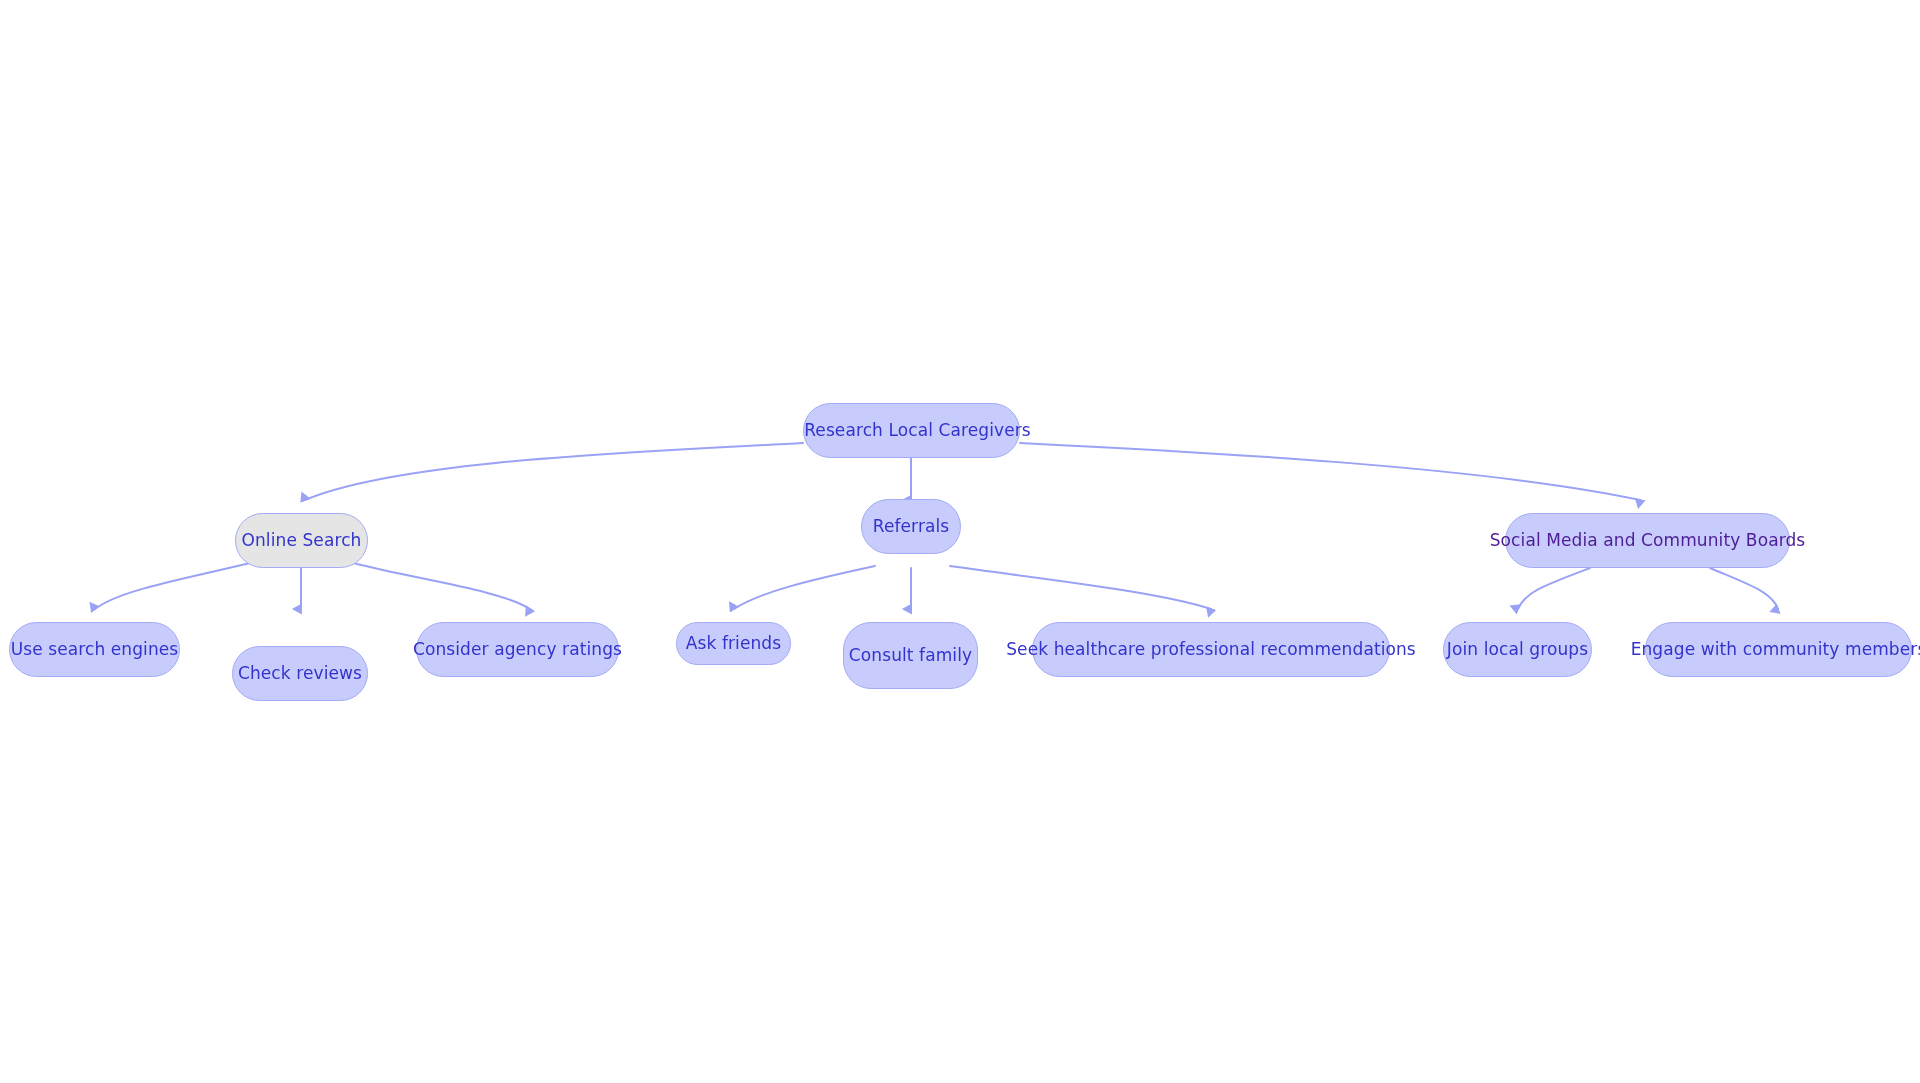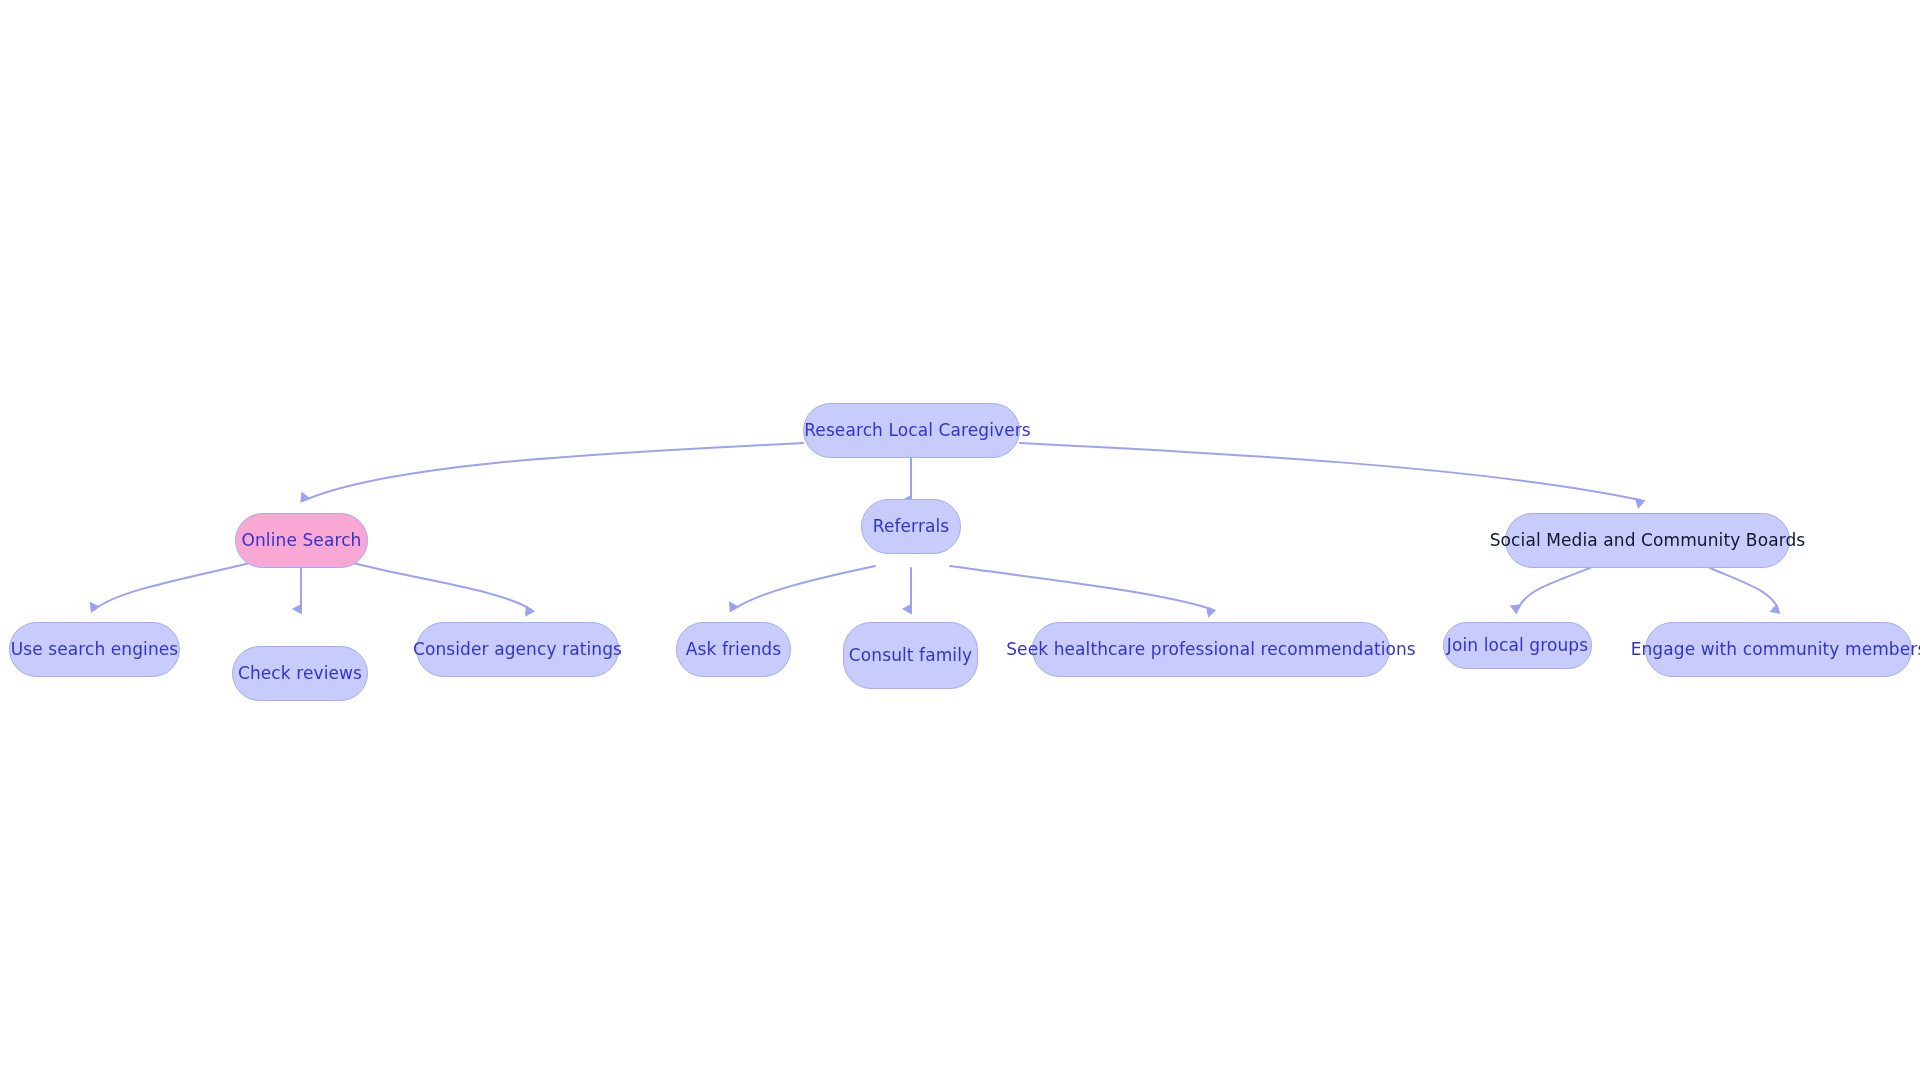--- a/index.html
+++ b/index.html
@@ -77,48 +77,48 @@
         <path d="M 950,566 C 1050,580 1160,592 1211,609" fill="none" stroke="#9aa2f5" stroke-width="2" stroke-linecap="round" marker-end="url(#arrow-tip)"></path>
         <path d="M 1590,568 C 1545,585 1525,592 1518,609" fill="none" stroke="#9aa2f5" stroke-width="2" stroke-linecap="round" marker-end="url(#arrow-tip)"></path>
         <path d="M 1710,568 C 1750,585 1772,592 1778,609" fill="none" stroke="#9aa2f5" stroke-width="2" stroke-linecap="round" marker-end="url(#arrow-tip)"></path>
       </g>
   </svg>
 
   <div id="nodes-group">
       <div class="node" style="left: 803px; top: 403px; width: 217px; height: 55px; background: rgb(199, 204, 252); border-color: rgb(163, 171, 246);">
         <span class="node-label" style="color: rgb(51, 51, 204); margin-left: 12px;">Research Local Caregivers</span>
       </div>
-      <div class="node" style="left: 235px; top: 513px; width: 133px; height: 55px; background: #f9a8d4; border-color: rgb(163, 171, 246);">
+      <div class="node" style="left: 235px; top: 513px; width: 133px; height: 55px; background: #e5e5e5; border-color: rgb(163, 171, 246);">
         <span class="node-label" style="color: rgb(51, 51, 204);">Online Search</span>
       </div>
       <div class="node" style="left: 861px; top: 499px; width: 100px; height: 55px; background: rgb(199, 204, 252); border-color: rgb(163, 171, 246);">
         <span class="node-label" style="color: rgb(51, 51, 204);">Referrals</span>
       </div>
       <div class="node" style="left: 1505px; top: 513px; width: 285px; height: 55px; background: rgb(199, 204, 252); border-color: rgb(163, 171, 246);">
-        <span class="node-label" style="color: #0f172a;">Social Media and Community Boards</span>
+        <span class="node-label" style="color: #4c1d95;">Social Media and Community Boards</span>
       </div>
       <div class="node" style="left: 9px; top: 622px; width: 171px; height: 55px; background: rgb(199, 204, 252); border-color: rgb(163, 171, 246);">
         <span class="node-label" style="color: rgb(51, 51, 204);">Use search engines</span>
       </div>
       <div class="node" style="left: 232px; top: 646px; width: 136px; height: 55px; background: rgb(199, 204, 252); border-color: rgb(163, 171, 246);">
         <span class="node-label" style="color: rgb(51, 51, 204);">Check reviews</span>
       </div>
       <div class="node" style="left: 416px; top: 622px; width: 203px; height: 55px; background: rgb(199, 204, 252); border-color: rgb(163, 171, 246);">
         <span class="node-label" style="color: rgb(51, 51, 204);">Consider agency ratings</span>
       </div>
-      <div class="node" style="left: 676px; top: 622px; width: 115px; height: 55px; background: rgb(199, 204, 252); border-color: rgb(163, 171, 246);">
+      <div class="node" style="left: 676px; top: 622px; width: 115px; height: 43px; background: rgb(199, 204, 252); border-color: rgb(163, 171, 246);">
         <span class="node-label" style="color: rgb(51, 51, 204);">Ask friends</span>
       </div>
       <div class="node" style="left: 843px; top: 622px; width: 135px; height: 67px; background: rgb(199, 204, 252); border-color: rgb(163, 171, 246);">
         <span class="node-label" style="color: rgb(51, 51, 204);">Consult family</span>
       </div>
       <div class="node" style="left: 1032px; top: 622px; width: 358px; height: 55px; background: rgb(199, 204, 252); border-color: rgb(163, 171, 246);">
         <span class="node-label" style="color: rgb(51, 51, 204);">Seek healthcare professional recommendations</span>
       </div>
-      <div class="node" style="left: 1443px; top: 622px; width: 149px; height: 47px; background: rgb(199, 204, 252); border-color: rgb(163, 171, 246);">
+      <div class="node" style="left: 1443px; top: 622px; width: 149px; height: 55px; background: rgb(199, 204, 252); border-color: rgb(163, 171, 246);">
         <span class="node-label" style="color: rgb(51, 51, 204);">Join local groups</span>
       </div>
       <div class="node" style="left: 1645px; top: 622px; width: 267px; height: 55px; background: rgb(199, 204, 252); border-color: rgb(163, 171, 246);">
         <span class="node-label" style="color: rgb(51, 51, 204);">Engage with community members</span>
       </div>
     </div>
 
 </div>
 
 </body></html>

